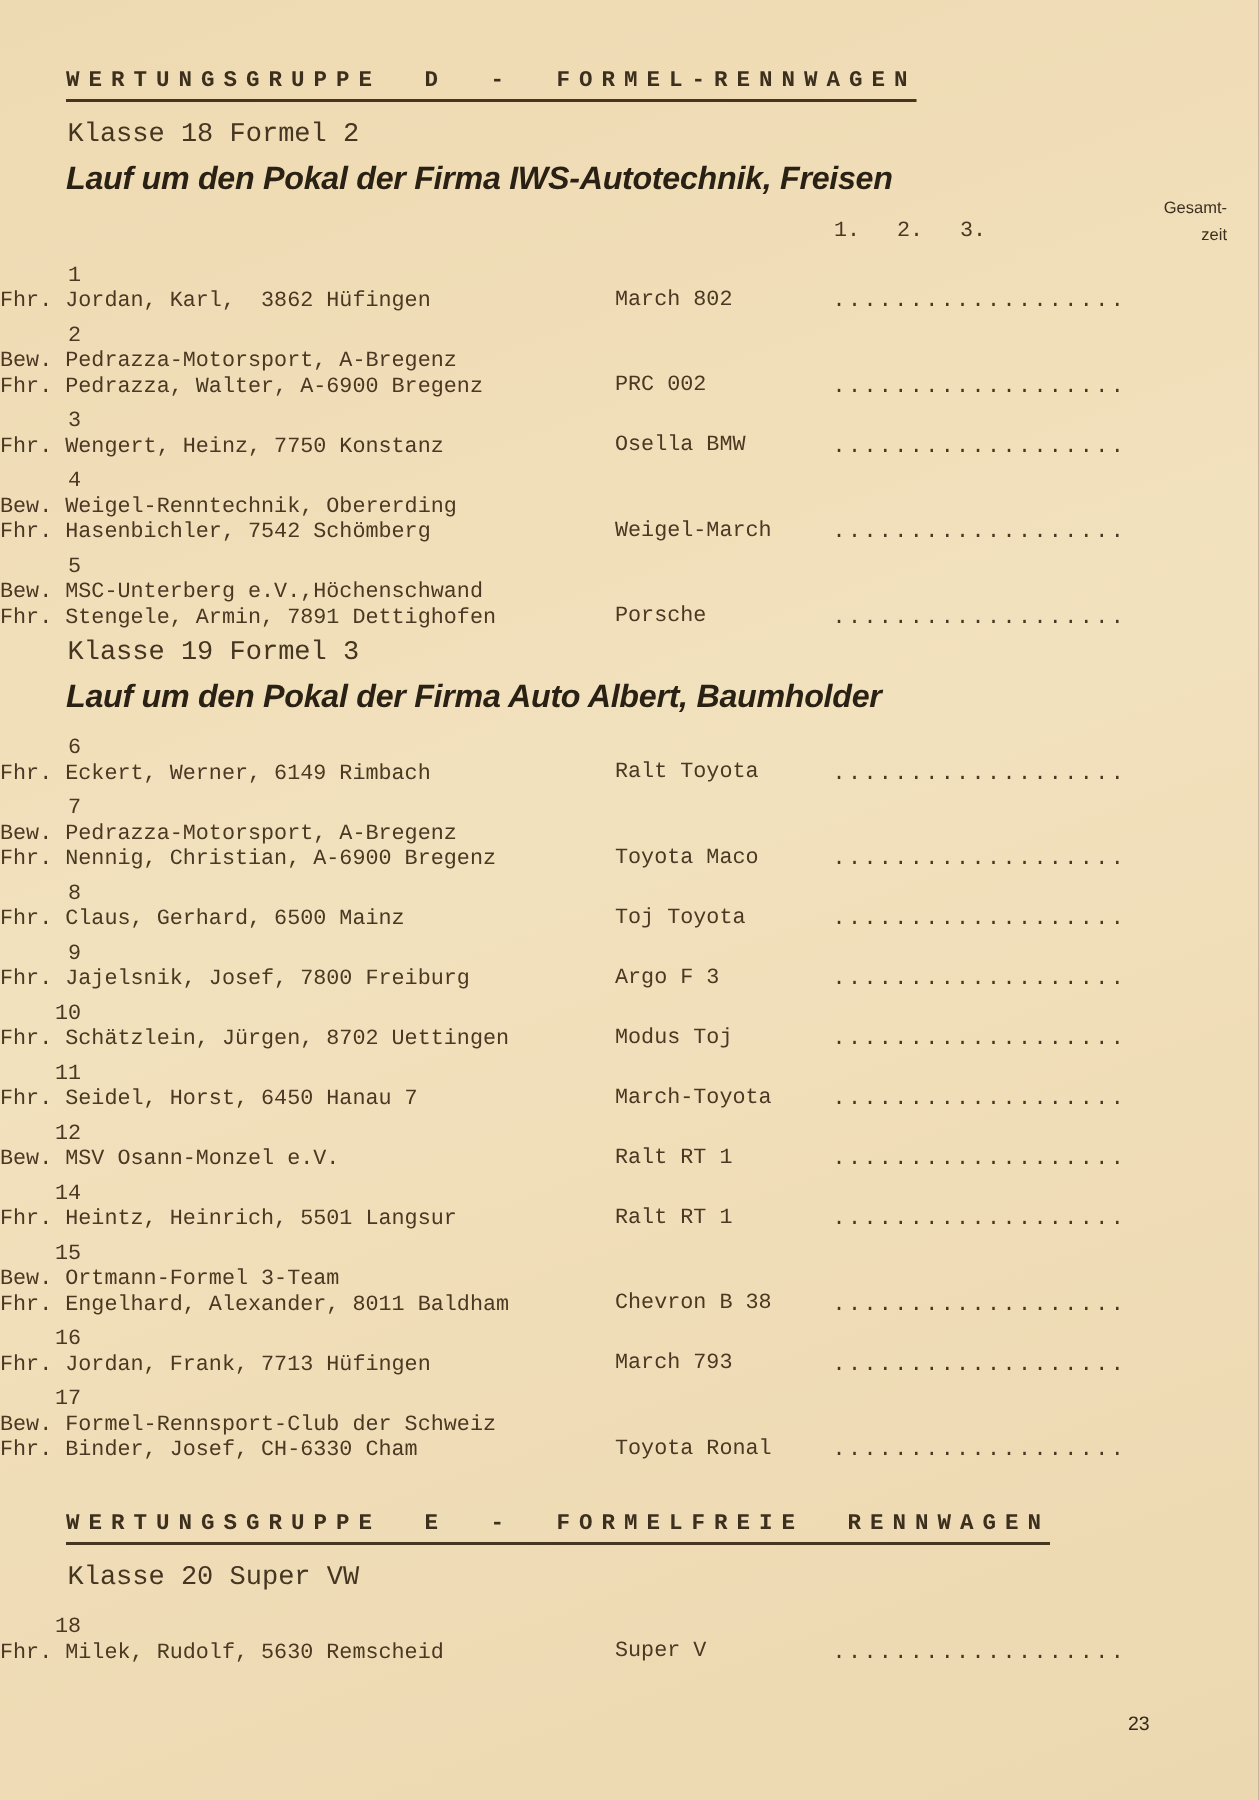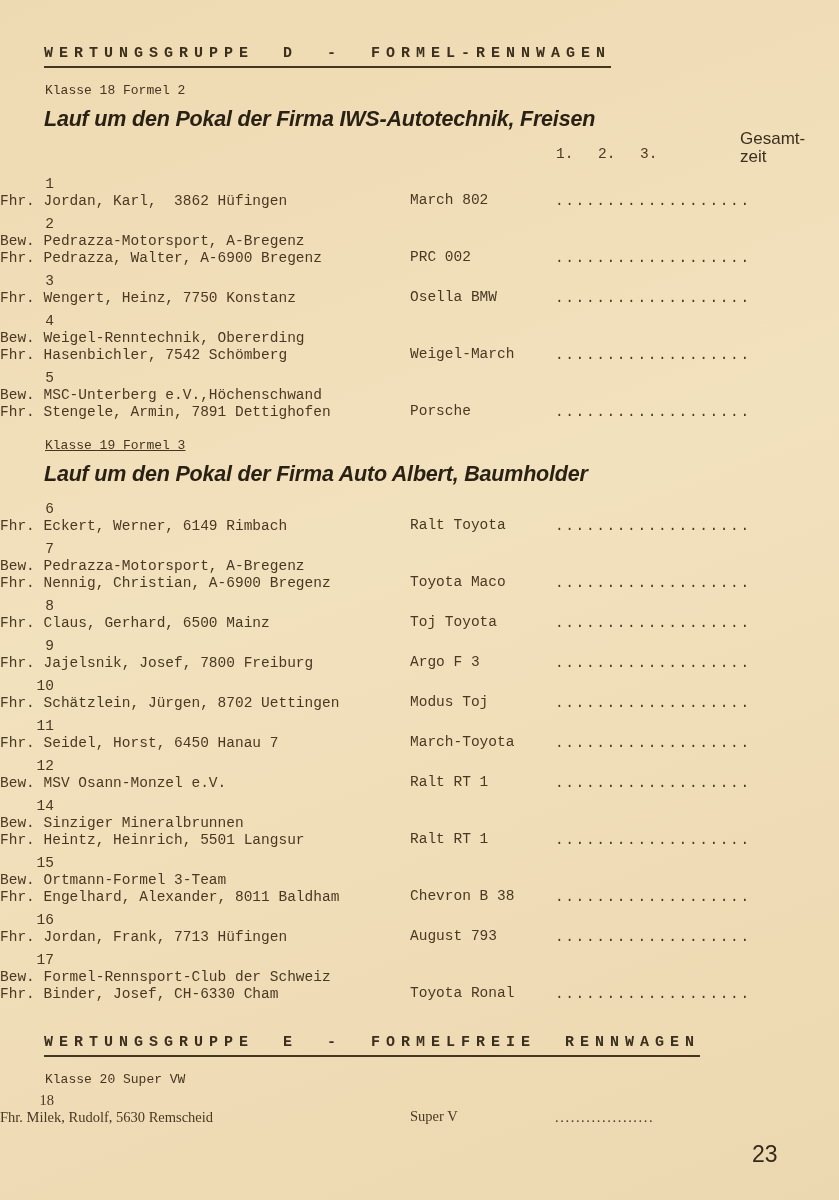--- a/index.html
+++ b/index.html
@@ -22,25 +22,25 @@
     font-size: 15px;
     font-weight: bold;
     letter-spacing: 6px;
     word-spacing: 14px;
     color: #3d2f1d;
     border-bottom: 2px solid #46361f;
     padding-bottom: 4px;
   }
   .klasse {
     margin: 14px 0 0 45px;
-    font-size: 13px;
+    font-size: 18px;
     line-height: 17px;
     color: #453521;
   }
-  .klasse.gap-section { margin-top: 16px; text-decoration: underline; }
+  .klasse.gap-section { margin-top: 6px; }
   .race-title {
     margin: 8px 0 0 44px;
     font-family: "Liberation Sans", sans-serif;
     font-weight: bold;
     font-size: 21.5px;
     line-height: 25px;
     letter-spacing: -0.2px;
     color: #2a2115;
     font-style: italic;
   }
@@ -52,28 +52,28 @@
   }
   .results-header .pos { position: absolute; top: 8px; }
   .pos-1 { left: 556px; }
   .pos-2 { left: 598px; }
   .pos-3 { left: 640px; }
   .total-label {
     position: absolute;
     top: -8px;
     left: 740px;
     width: 78px;
-    text-align: left;
+    text-align: right;
     font-family: "Liberation Sans", sans-serif;
-    font-size: 17px;
+    font-size: 11px;
     line-height: 18px;
     color: #3c2f1e;
   }
   .entries { margin-top: 14px; }
-  .entries.gap-top { margin-top: 4px; font-family: Liberation Serif, serif; }
+  .entries.gap-top { margin-top: 16px; }
   .entry {
     position: relative;
     margin-bottom: 6px;
     font-size: 14.5px;
     line-height: 17px;
   }
   .num {
     position: absolute;
     left: 26px;
     top: 0;
@@ -92,21 +92,21 @@
     position: absolute;
     left: 555px;
     bottom: 0;
     letter-spacing: 1.6px;
   }
   .page-number {
     position: absolute;
     left: 752px;
     top: 1141px;
     font-family: "Liberation Sans", sans-serif;
-    font-size: 23px;
+    font-size: 13px;
     color: #35291a;
   }
 </style>
 </head>
 <body>
 
 <div class="page">
 
   <div class="group-header-row">
     <span class="group-header">WERTUNGSGRUPPE D - FORMEL-RENNWAGEN</span>
@@ -196,34 +196,34 @@
       <span class="dots">...................</span>
     </div>
     <div class="entry">
       <span class="num">12</span>
       <span class="entrant"><span class="line">Bew. MSV Osann-Monzel e.V.</span></span>
       <span class="car">Ralt RT 1</span>
       <span class="dots">...................</span>
     </div>
     <div class="entry">
       <span class="num">14</span>
-      <span class="entrant"><span class="line">Bew. Sinziger Mineralbrunnen</span><span class="line">Fhr. Heintz, Heinrich, 5501 Langsur</span></span>
+      <span class="entrant"><span class="line">Fhr. Heintz, Heinrich, 5501 Langsur</span></span>
       <span class="car">Ralt RT 1</span>
       <span class="dots">...................</span>
     </div>
     <div class="entry">
       <span class="num">15</span>
       <span class="entrant"><span class="line">Bew. Ortmann-Formel 3-Team</span><span class="line">Fhr. Engelhard, Alexander, 8011 Baldham</span></span>
       <span class="car">Chevron B 38</span>
       <span class="dots">...................</span>
     </div>
     <div class="entry">
       <span class="num">16</span>
       <span class="entrant"><span class="line">Fhr. Jordan, Frank, 7713 Hüfingen</span></span>
-      <span class="car">August 793</span>
+      <span class="car">March 793</span>
       <span class="dots">...................</span>
     </div>
     <div class="entry">
       <span class="num">17</span>
       <span class="entrant"><span class="line">Bew. Formel-Rennsport-Club der Schweiz</span><span class="line">Fhr. Binder, Josef, CH-6330 Cham</span></span>
       <span class="car">Toyota Ronal</span>
       <span class="dots">...................</span>
     </div>
   </div>
 

